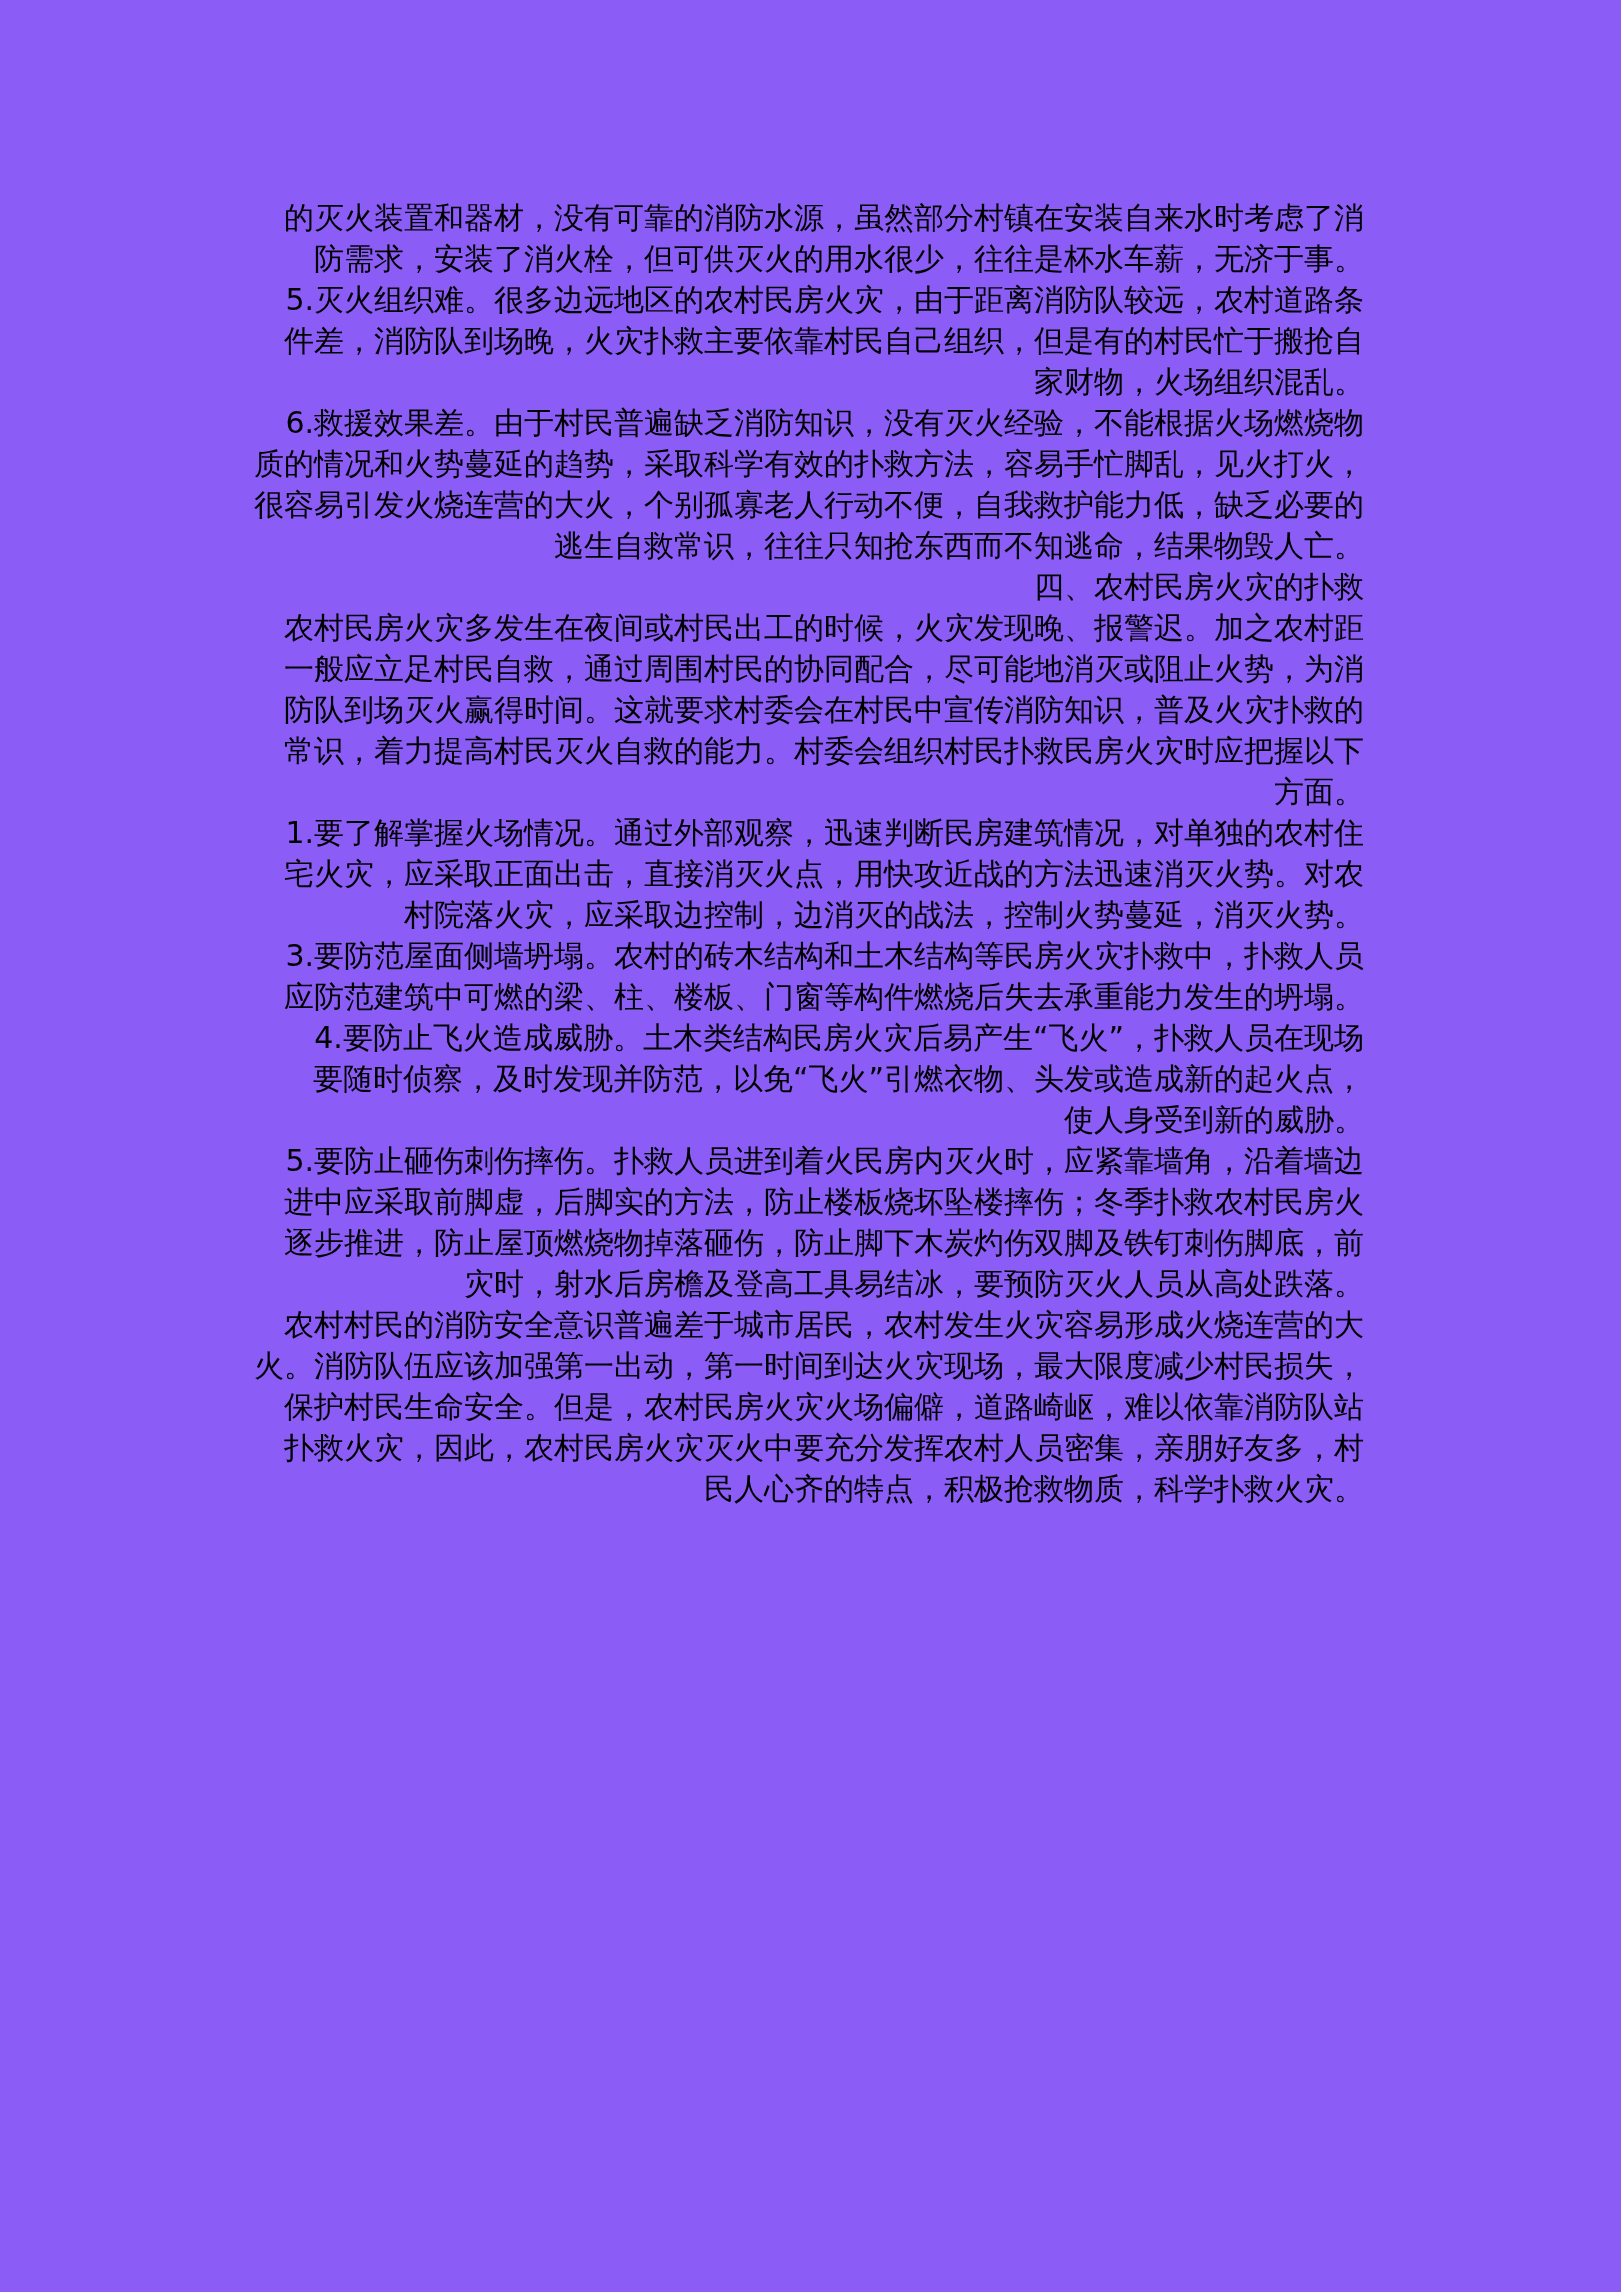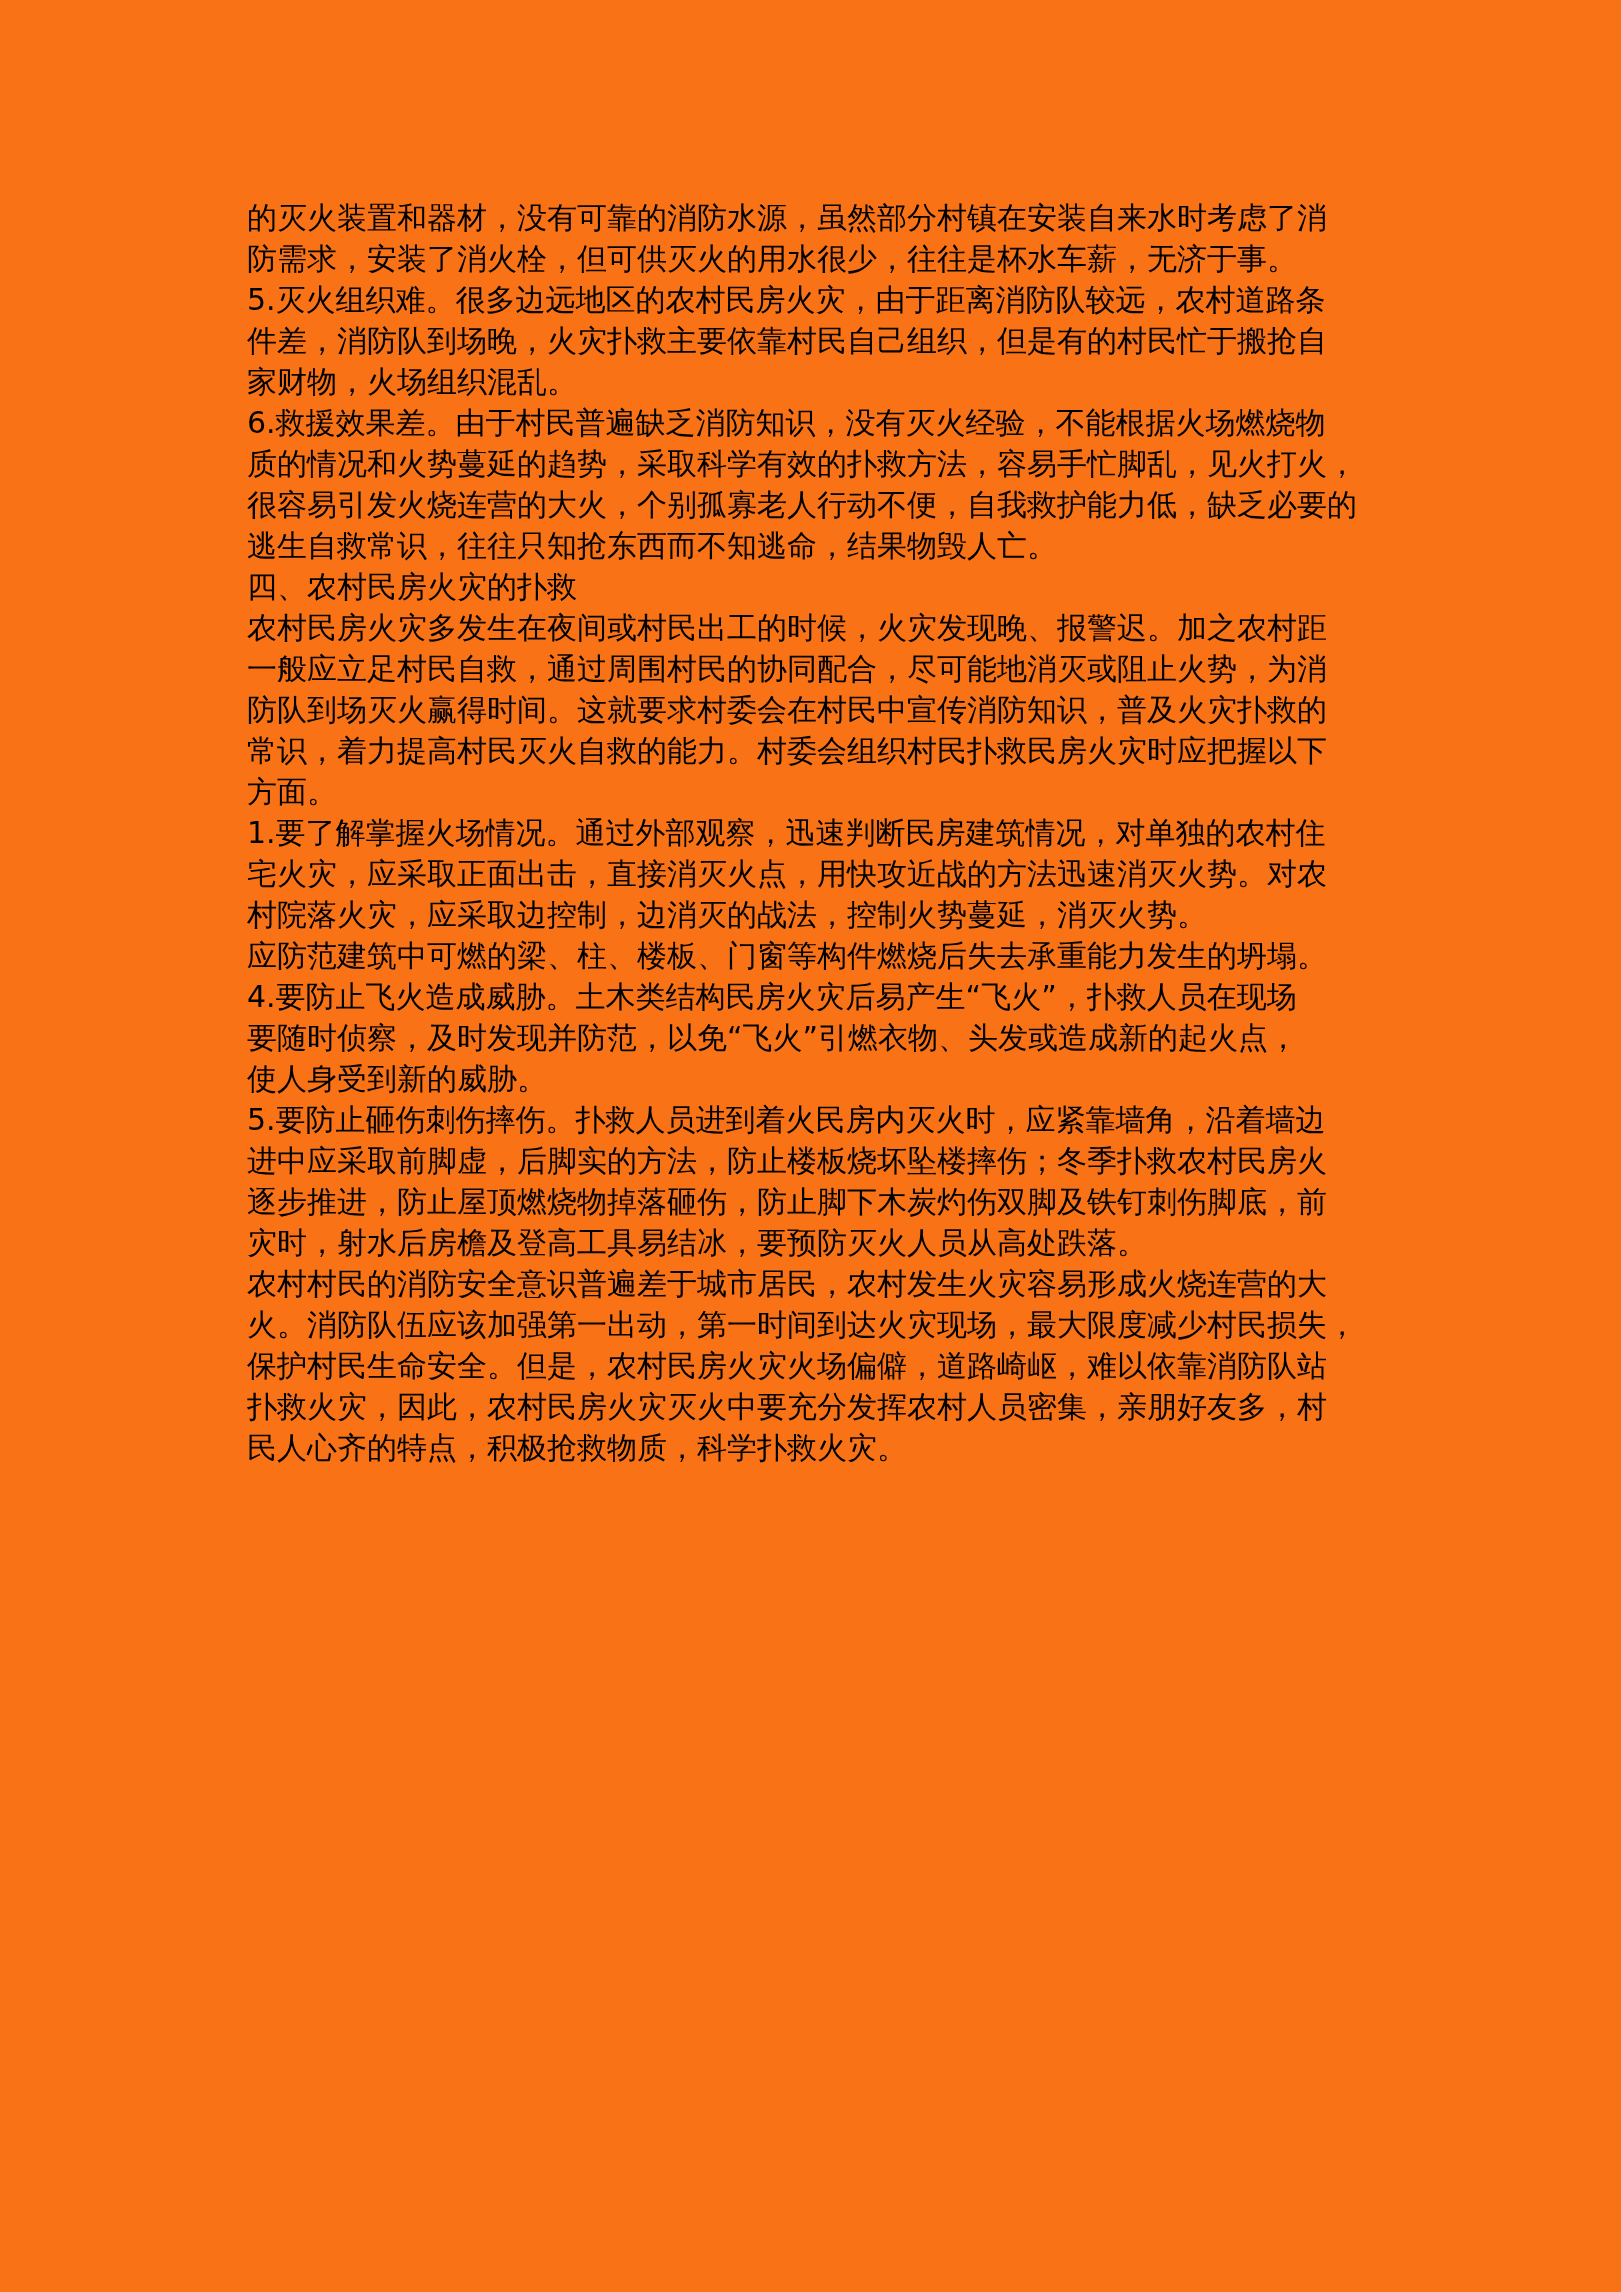--- a/index.html
+++ b/index.html
@@ -12,21 +12,22 @@
       height: 2293px;
       position: relative;
       overflow: hidden;
     }
     .page {
       position: absolute;
       left: 0;
       top: 0;
       width: 1621px;
       height: 2293px;
-      background: #f97316;
+      background: #8b5cf6;
+      text-align: right;
     }
     .text-block {
       position: absolute;
       left: 247px;
       top: 197px;
       width: 1117px;
       color: #000000;
       font-family: "DejaVu Sans", "Liberation Sans", sans-serif;
       font-size: 30px;
       line-height: 41px;
@@ -78,20 +79,21 @@
     </div>
 
     <div class="para">
       <span class="line">1.要了解掌握火场情况。通过外部观察，迅速判断民房建筑情况，对单独的农村住</span>
       <span class="line">宅火灾，应采取正面出击，直接消灭火点，用快攻近战的方法迅速消灭火势。对农</span>
       <span class="line">村院落火灾，应采取边控制，边消灭的战法，控制火势蔓延，消灭火势。</span>
     </div>
 
 
     <div class="para">
+      <span class="line">3.要防范屋面侧墙坍塌。农村的砖木结构和土木结构等民房火灾扑救中，扑救人员</span>
       <span class="line">应防范建筑中可燃的梁、柱、楼板、门窗等构件燃烧后失去承重能力发生的坍塌。</span>
     </div>
 
     <div class="para">
       <span class="line">4.要防止飞火造成威胁。土木类结构民房火灾后易产生“飞火”，扑救人员在现场</span>
       <span class="line">要随时侦察，及时发现并防范，以免“飞火”引燃衣物、头发或造成新的起火点，</span>
       <span class="line">使人身受到新的威胁。</span>
     </div>
 
     <div class="para">

